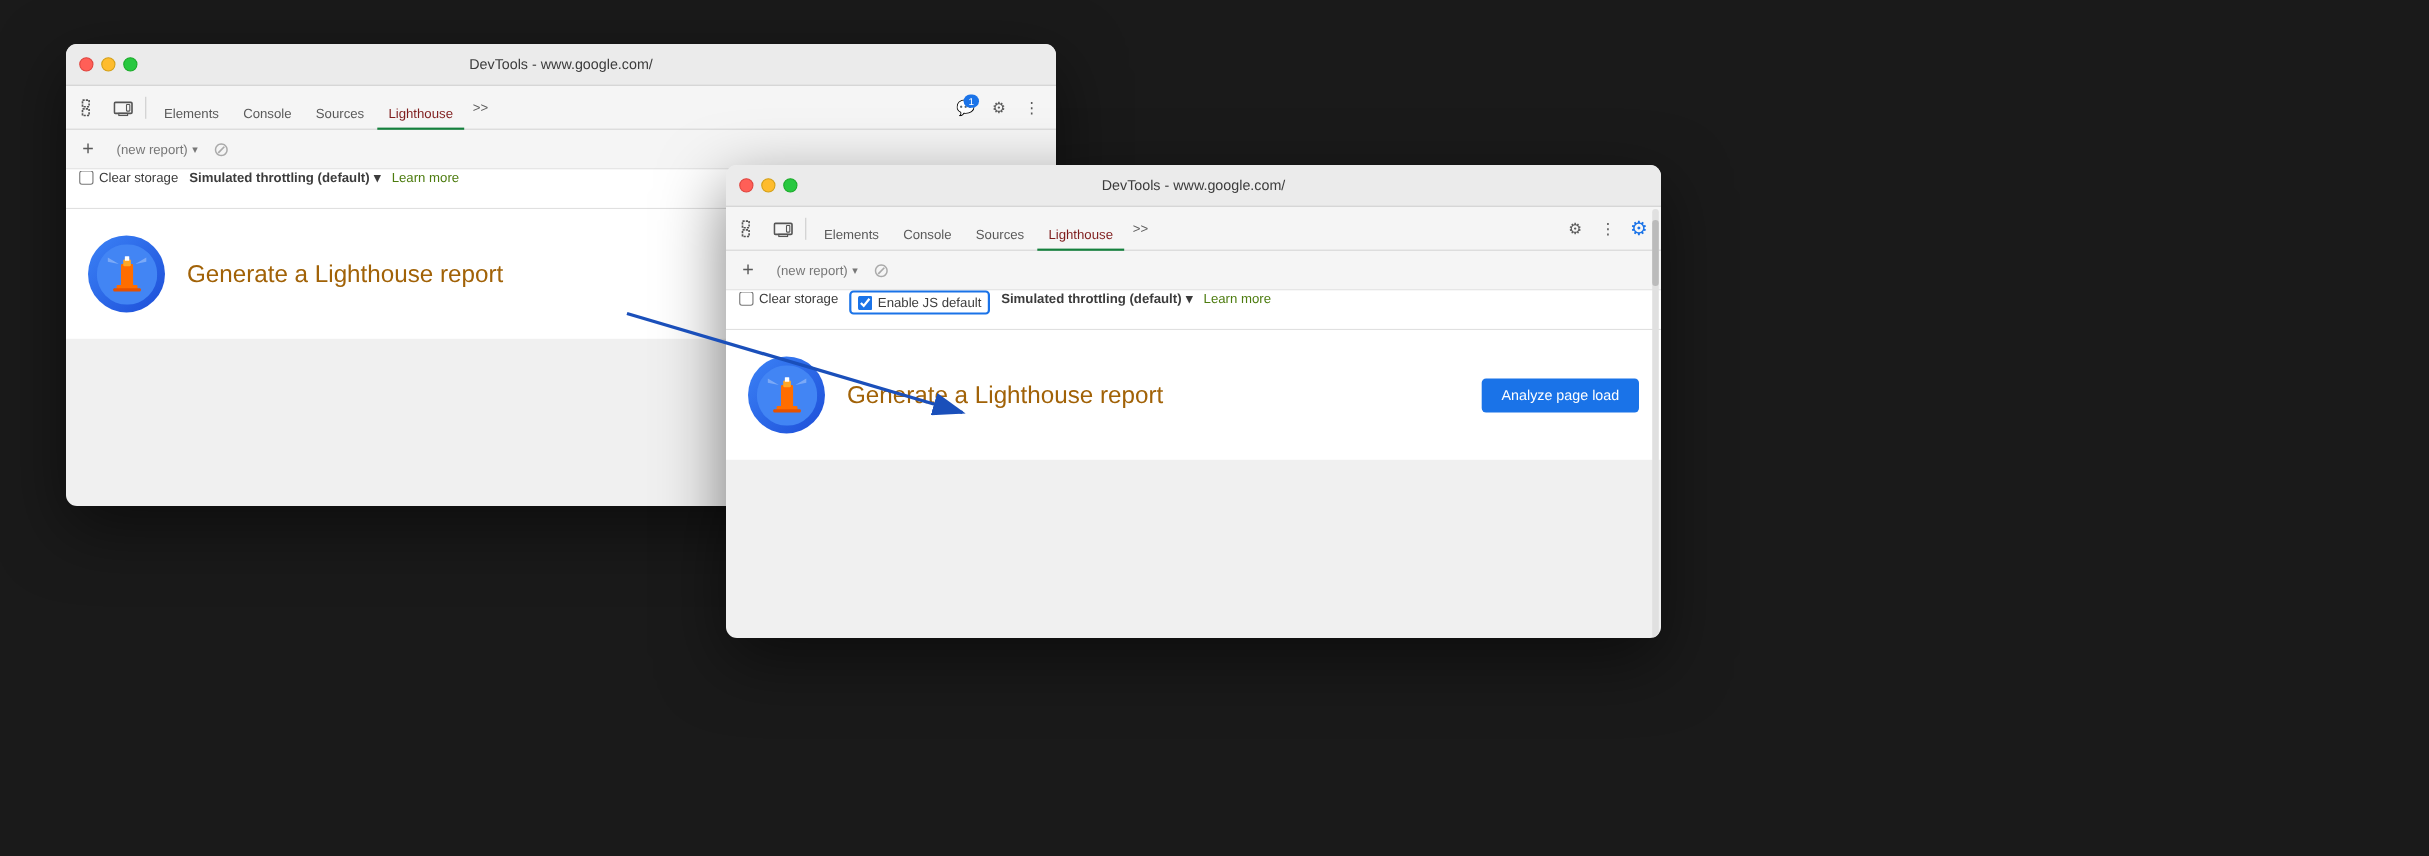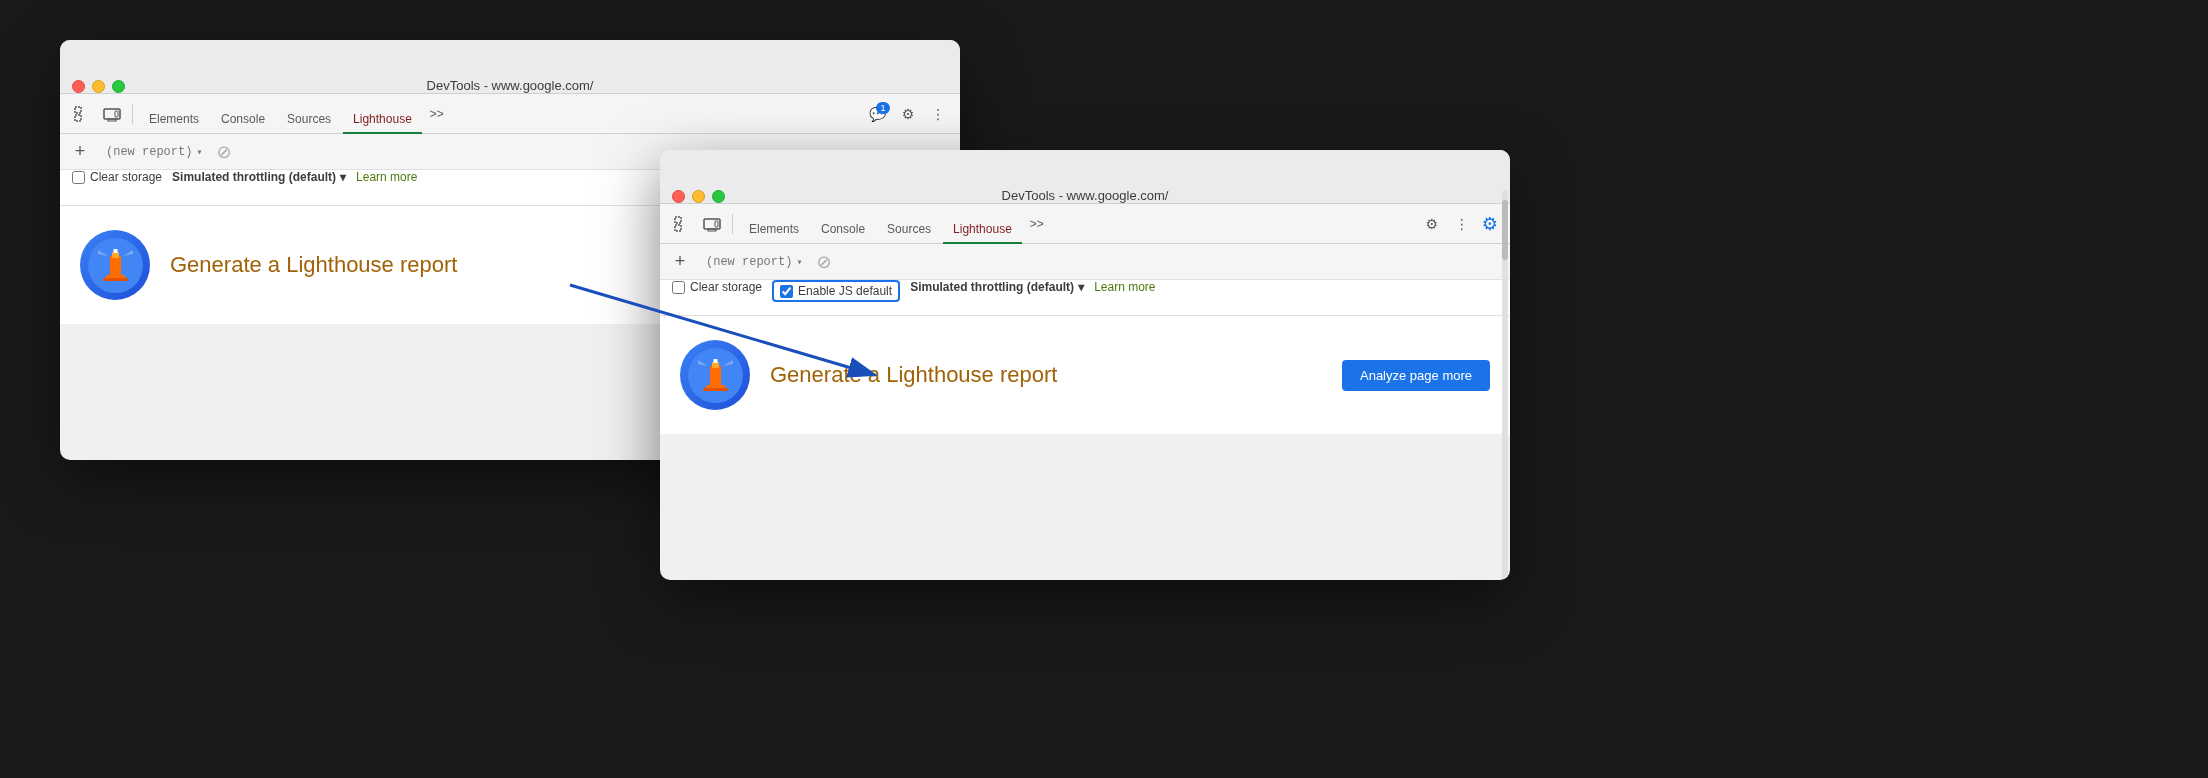--- a/index.html
+++ b/index.html
@@ -33,23 +33,23 @@
     .window-2 {
       left: 660px;
       top: 150px;
       width: 850px;
       height: 430px;
     }
 
     
     .title-bar {
       background: #ebebeb;
-      height: 54px;
-      display: flex;
-      align-items: flex-end;
+      height: 38px;
+      display: flex;
+      align-items: center;
       justify-content: center;
       position: relative;
       border-bottom: 1px solid #d0d0d0;
     }
 
     .traffic-lights {
       position: absolute;
       left: 12px;
       display: flex;
       gap: 7px;
@@ -171,21 +171,20 @@
     .report-dropdown {
       display: flex;
       align-items: center;
       gap: 4px;
       color: #777;
       font-size: 12px;
       padding: 3px 8px;
       border: none;
       background: transparent;
       cursor: pointer;
-      font-family: Liberation Mono, monospace;
     }
 
     .report-dropdown-arrow {
       font-size: 10px;
       color: #777;
     }
 
     .report-clear {
       font-size: 18px;
       color: #aaa;
@@ -506,19 +505,19 @@
         <rect x="22" y="18" width="11" height="20" fill="#ff6d00" rx="1"></rect>
         <rect x="24" y="14" width="7" height="6" fill="#ffa726" rx="1"></rect>
         <rect x="25.5" y="11" width="4" height="4" fill="#fff" rx="0.5"></rect>
         <polygon points="20,18 10,12 10,16" fill="rgba(255,255,255,0.3)"></polygon>
         <polygon points="35,18 45,12 45,16" fill="rgba(255,255,255,0.3)"></polygon>
         <rect x="18" y="37" width="19" height="4" fill="#ff6d00" rx="1"></rect>
         <rect x="15" y="40" width="25" height="3" fill="#e65100" rx="1"></rect>
       </svg>
     </div>
     <span class="generate-text">Generate a Lighthouse report</span>
-    <button class="analyze-btn" style="margin-left:auto;">Analyze page more</button>
+    <button class="analyze-btn" style="margin-left:auto;">Analyze page load</button>
   </div>
 
   <div class="scrollbar">
     <div class="scrollbar-thumb"></div>
   </div>
 </div>
 
 </body></html>

